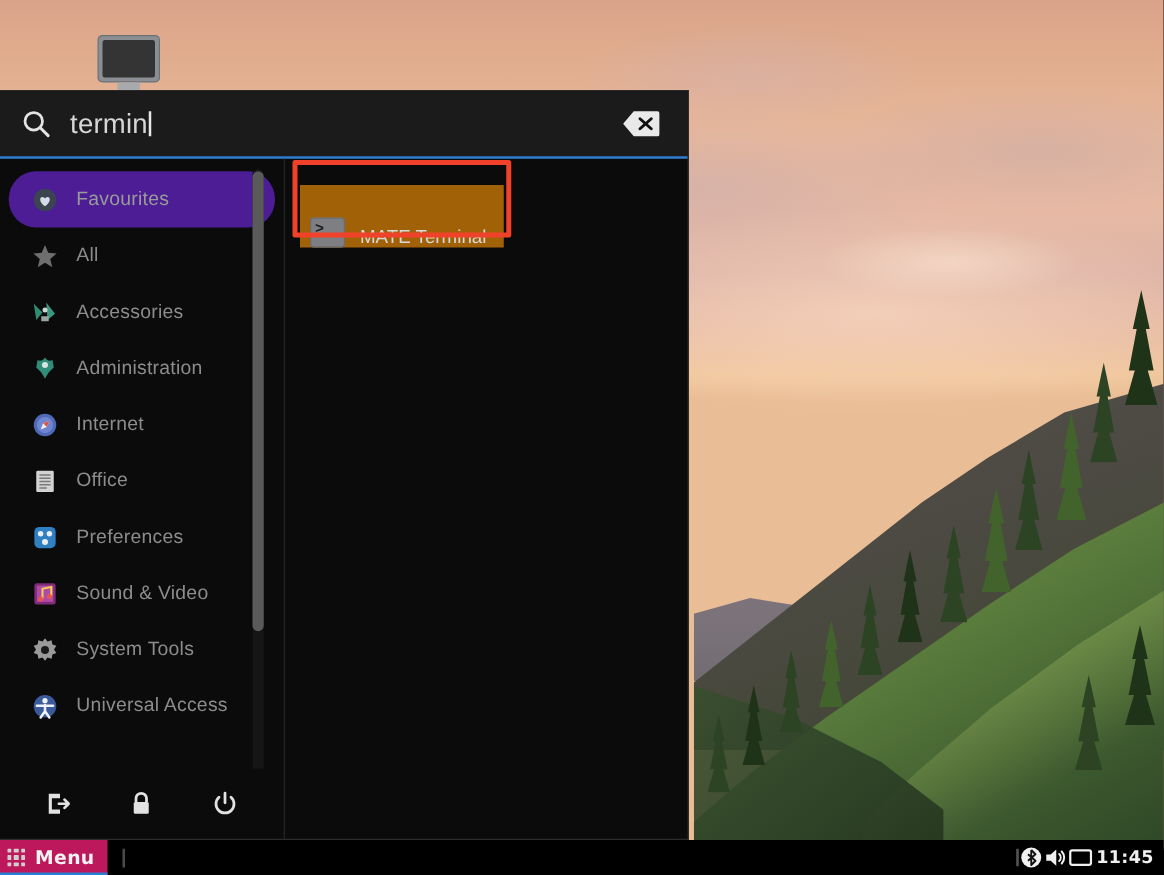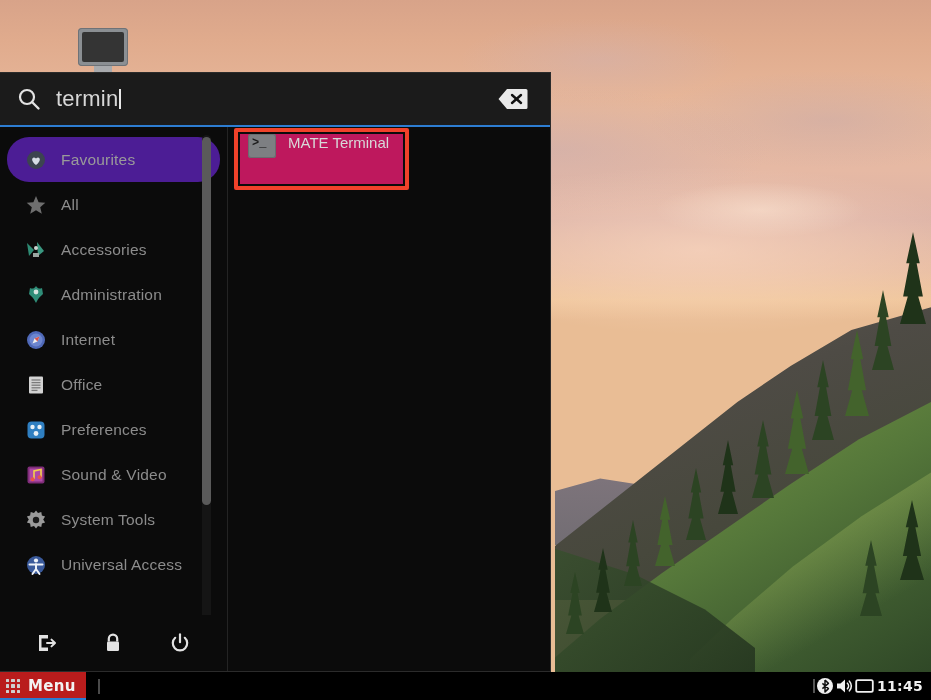--- a/index.html
+++ b/index.html
@@ -156,44 +156,44 @@
 
   
   #results {
     flex:1; position:relative; padding:6px 0 0 6px;
   }
   #result-highlight {
     position:absolute; left:234px; top:128px; width:175px; height:62px;
     border:4px solid #f0422a; border-radius:2px; pointer-events:none;
   }
   .result-item {
-    position:absolute; left:240px; top:134px; width:163px; height:50px;
-    display:flex; align-items:flex-start; padding-left:8px;
-    background:#be185d; cursor:pointer;
+    position:absolute; left:240px; top:148px; width:163px; height:50px;
+    display:flex; align-items:flex-end; padding-left:8px;
+    background:#a16207; cursor:pointer;
   }
   .term-icon {
     width:28px; height:24px; flex:none; margin-right:12px;
     background:#7d7f82; border-radius:3px; position:relative;
     box-shadow:inset 0 0 0 1px #6a6c6f;
   }
   .term-icon::before {
     content:">_"; position:absolute; left:4px; top:3px;
     font-family:"Liberation Mono", monospace; font-size:12px;
     color:#1c1c1c; font-weight:bold; line-height:1;
   }
   .result-label { font-size:15px; color:#d8d8d8; white-space:nowrap; }
 
   
   #taskbar {
     position:absolute; left:0; bottom:0; width:931px; height:28px;
     background:#000; display:flex; align-items:center;
   }
   #menu-button {
     display:flex; align-items:center; height:28px; padding:0 10px 0 6px;
-    position:relative; cursor:pointer; background:#b91c1c;
+    position:relative; cursor:pointer; background:#be185d;
   }
   #menu-button::after {
     content:""; position:absolute; left:0; right:0; bottom:0; height:2px;
     background:#2d7dd2;
   }
   #grid-icon {
     width:14px; height:14px; margin-right:8px; flex:none;
     display:grid; grid-template-columns:repeat(3,1fr); grid-template-rows:repeat(3,1fr);
     gap:2px;
   }

